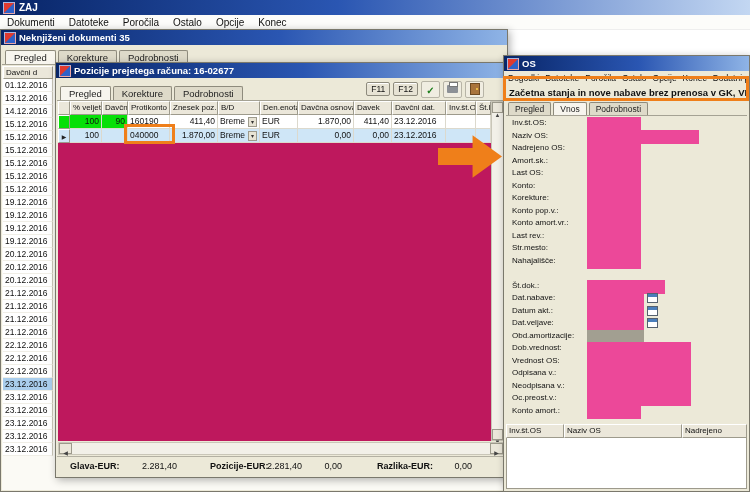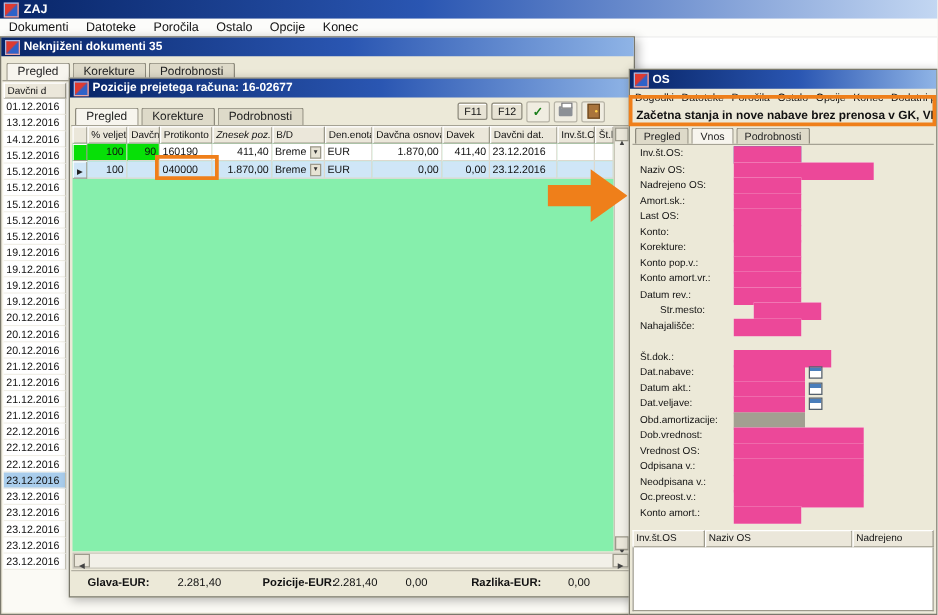--- a/index.html
+++ b/index.html
@@ -47,21 +47,21 @@
   .tico{width:17px;height:15px;border:1px solid #b7b4a6;background:#f0ede1;display:flex;align-items:center;justify-content:center;border-radius:2px;}
   .okglyph::after{content:"✓";color:#1a7d1a;font-size:10px;font-weight:bold;}
   .printer{width:11px;height:8px;background:#8c9096;border-radius:1px;position:relative;}
   .printer::before{content:"";position:absolute;left:2px;top:-3px;width:7px;height:3px;background:#fff;border:1px solid #777;}
   .door{width:8px;height:10px;background:#a9743c;border:1px solid #6e4a22;position:relative;}
   .door::after{content:"";position:absolute;right:1px;top:4px;width:2px;height:2px;background:#ffd24a;border-radius:50%;}
 
   .grid-header{position:absolute;left:2px;top:38px;display:flex;width:433px;}
   .gh{height:14px;background:#ebe7da;border:1px solid;border-color:#fff #9d9a8c #9d9a8c #fff;
     font-size:8px;padding:0 2px;line-height:12px;white-space:nowrap;overflow:hidden;flex:none;box-sizing:border-box;}
-  .grid-body{position:absolute;left:2px;top:52px;width:433px;bottom:36px;background:#86efac;overflow:hidden;}
+  .grid-body{position:absolute;left:2px;top:52px;width:433px;bottom:36px;background:#be185d;overflow:hidden;}
   .grow{display:flex;height:14px;}
   .gc{border-right:1px solid #dcd9cd;border-bottom:1px solid #dcd9cd;font-size:8.5px;line-height:13px;
     padding:0 2px;white-space:nowrap;overflow:hidden;flex:none;background:#fff;box-sizing:border-box;}
   .marker{width:12px;background:#ebe7da;border:1px solid;border-color:#fff #9d9a8c #9d9a8c #fff;text-align:center;padding:0;}
   .marker.cur::after{content:"▶";font-size:6px;color:#222;}
   .green{background:#07e007 !important;}
   .rowsel .gc{background:#cfe6f7;}
   .ar{text-align:right;} .al{text-align:left;}
   .bd-cell{display:flex;justify-content:space-between;align-items:center;}
   .bdtext{overflow:hidden;}
@@ -202,21 +202,21 @@
         <span class="tico">
             <span class="door"></span>
           </span>
       </div>
     </div>
     <div class="grid-header">
         <div class="gh marker"></div>
         <div class="gh" style="width: 32px;">% veljetnosti</div>
         <div class="gh" style="width: 26px;">Davčna oz.</div>
         <div class="gh" style="width: 42px;">Protikonto</div>
-        <div class="gh" style="width: 48px; font-style: italic;">Znesek poz.</div>
+        <div class="gh" style="width: 48px;">Znesek poz.</div>
         <div class="gh" style="width: 42px;">B/D</div>
         <div class="gh" style="width: 38px;">Den.enota</div>
         <div class="gh" style="width: 56px;">Davčna osnova</div>
         <div class="gh" style="width: 38px;">Davek</div>
         <div class="gh" style="width: 54px;">Davčni dat.</div>
         <div class="gh" style="width: 30px;">Inv.št.OS</div>
         <div class="gh" style="flex: 1 1 0%;">Št.l</div>
       </div>
     <div class="grid-body">
         <div class="grow">
@@ -324,24 +324,24 @@
         </div>
         <div class="frow" style="top: 148.5px;">
           <div class="flabel">Konto pop.v.:</div>
           <div class="finput k-code" style="width: 54px;"></div>
         </div>
         <div class="frow" style="top: 161px;">
           <div class="flabel">Konto amort.vr.:</div>
           <div class="finput k-code" style="width: 54px;"></div>
         </div>
         <div class="frow" style="top: 173.5px;">
-          <div class="flabel">Datum rev.:</div>
-          <div class="finput k-code" style="width: 54px;"></div>
-        </div>
-        <div class="frow" style="top: 186px; margin-left: 16px;">
+          <div class="flabel">Last rev.:</div>
+          <div class="finput k-code" style="width: 54px;"></div>
+        </div>
+        <div class="frow" style="top: 186px;">
           <div class="flabel">Str.mesto:</div>
           <div class="finput k-code" style="width: 54px;"></div>
         </div>
         <div class="frow" style="top: 198.5px;">
           <div class="flabel">Nahajališče:</div>
           <div class="finput k-code" style="width: 54px;"></div>
         </div>
         <div class="frow" style="top: 223.5px;">
           <div class="flabel">Št.dok.:</div>
           <div class="finput k-med" style="width: 78px;">47252822</div>

